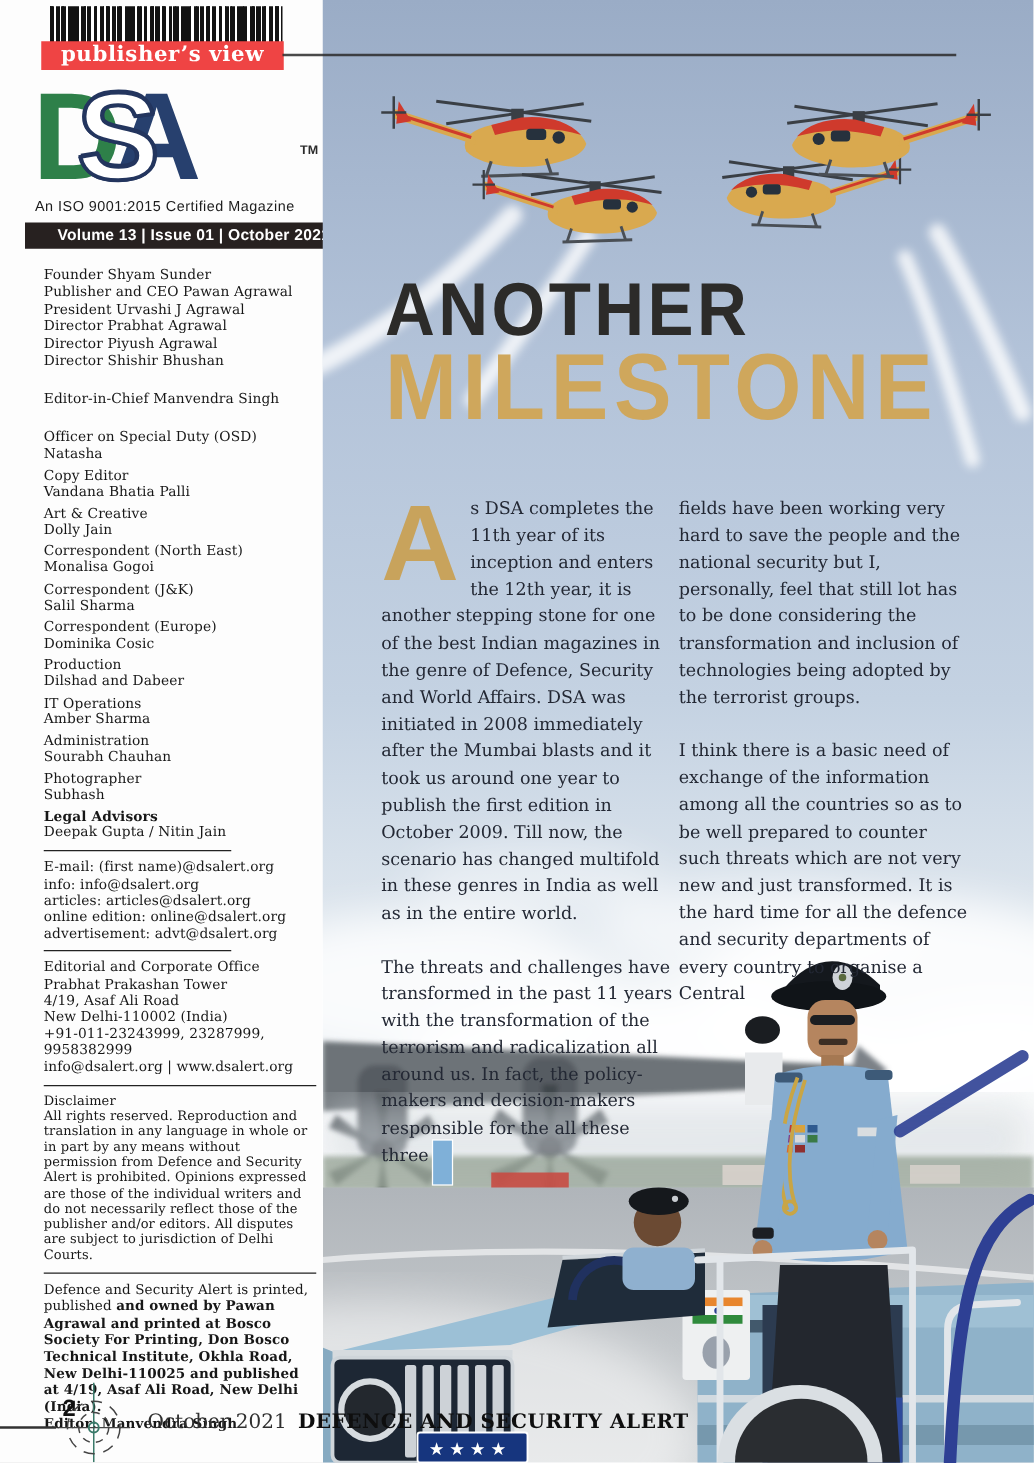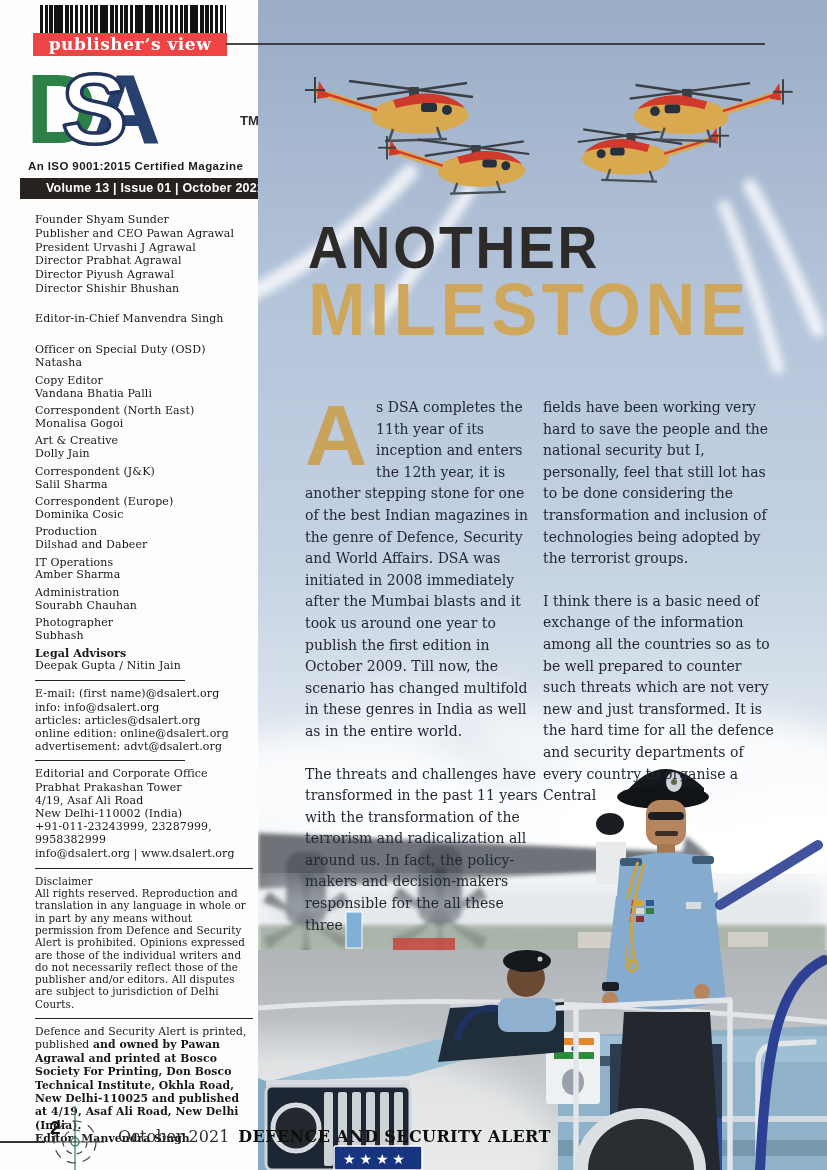--- a/index.html
+++ b/index.html
@@ -15,24 +15,24 @@
     color:#fff;font-family:"DejaVu Serif",serif;font-weight:bold;font-size:17px;
     text-align:center;line-height:22px;letter-spacing:.5px;}
   .pv-line{position:absolute;left:226px;top:43px;width:539px;height:1.6px;background:#2a2a2a;opacity:.85;z-index:6;}
   .logo{position:absolute;left:26px;top:60px;height:104px;white-space:nowrap;
         font-family:"Liberation Sans",sans-serif;font-weight:700;font-size:99px;line-height:98px;}
   .logo span{display:inline-block;position:relative;}
   .logo .ld{color:#2e8049;z-index:1;}
   .logo .ls{color:#ffffff;margin-left:-36px;z-index:3;-webkit-text-stroke:3px #23355e;
     text-shadow:2px 0 0 #23355e,-2px 0 0 #23355e,0 2px 0 #23355e,0 -2px 0 #23355e;}
   .logo .la{color:#27406e;margin-left:-38px;z-index:2;}
-  .logo .tm{position:absolute;left:214px;top:12px;font-size:13px;font-weight:700;color:#2c2c2c;
+  .logo .tm{position:absolute;left:214px;top:12px;font-size:10px;font-weight:700;color:#2c2c2c;
     -webkit-text-stroke:0;text-shadow:none;letter-spacing:0;}
   .iso{position:absolute;left:28px;top:160px;width:228px;font-family:"Liberation Sans",sans-serif;
-    font-weight:bold;font-size:11.5px;letter-spacing:.4px;color:#1c1c1c;}
+    font-weight:normal;font-size:11.5px;letter-spacing:.4px;color:#1c1c1c;}
   .banner{position:absolute;left:20px;top:178px;width:270px;height:21px;background:#272120;
     color:#fff;font-family:"Liberation Sans",sans-serif;font-weight:bold;font-size:12.5px;
     line-height:21px;padding-left:0;text-align:center;letter-spacing:.2px;}
   
   .mast{position:absolute;left:35px;top:213px;width:214px;font-size:11px;line-height:13.2px;
     color:#171717;letter-spacing:.1px;}
   .mast .lead div{margin-bottom:.6px;}
   .mast .editor{margin-top:17px;}
   .mast .roles{margin-top:19px;}
   .mast .rgroup{margin-bottom:4.5px;line-height:12.9px;}
@@ -305,26 +305,26 @@
     <div class="roles">
       <div class="rgroup">
           <div>Officer on Special Duty (OSD)</div>
           <div>Natasha</div>
         </div>
       <div class="rgroup">
           <div>Copy Editor</div>
           <div>Vandana Bhatia Palli</div>
         </div>
       <div class="rgroup">
+          <div>Art &amp; Creative</div>
+          <div>Dolly Jain</div>
+        </div>
+      <div class="rgroup">
           <div>Correspondent (North East)</div>
           <div>Monalisa Gogoi</div>
-        </div>
-      <div class="rgroup">
-          <div>Art &amp; Creative</div>
-          <div>Dolly Jain</div>
         </div>
       <div class="rgroup">
           <div>Correspondent (J&amp;K)</div>
           <div>Salil Sharma</div>
         </div>
       <div class="rgroup">
           <div>Correspondent (Europe)</div>
           <div>Dominika Cosic</div>
         </div>
       <div class="rgroup">

